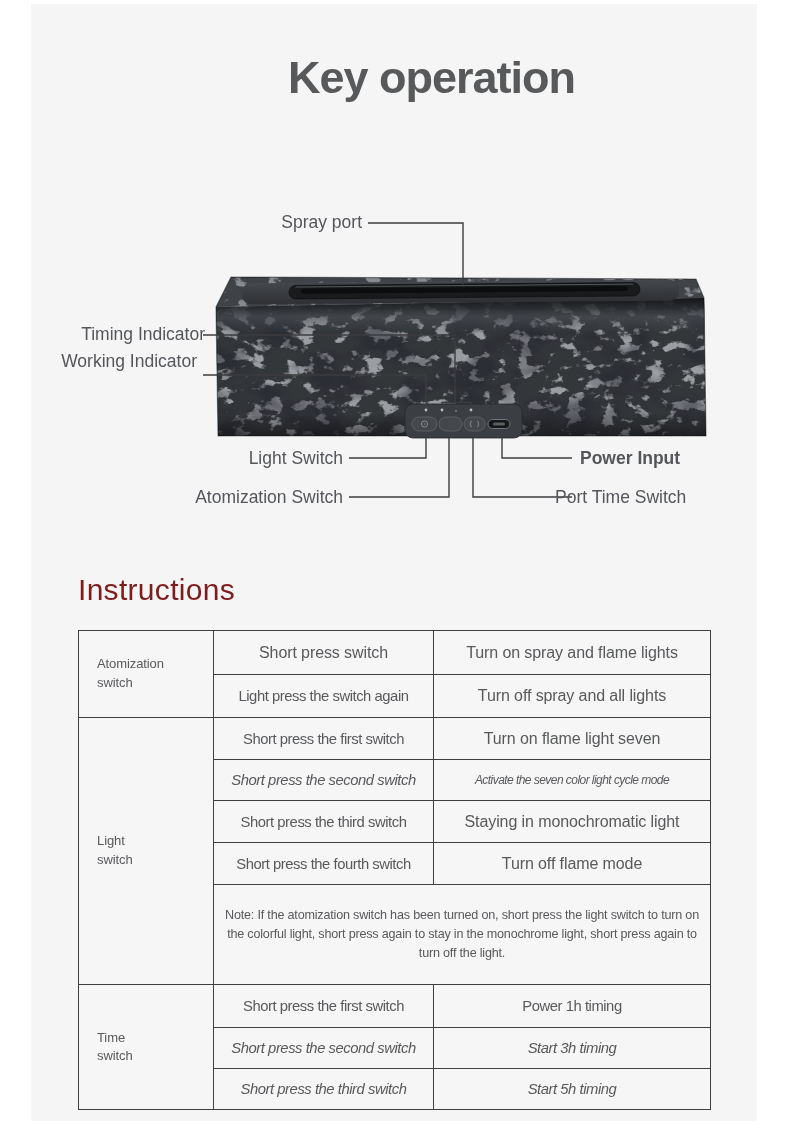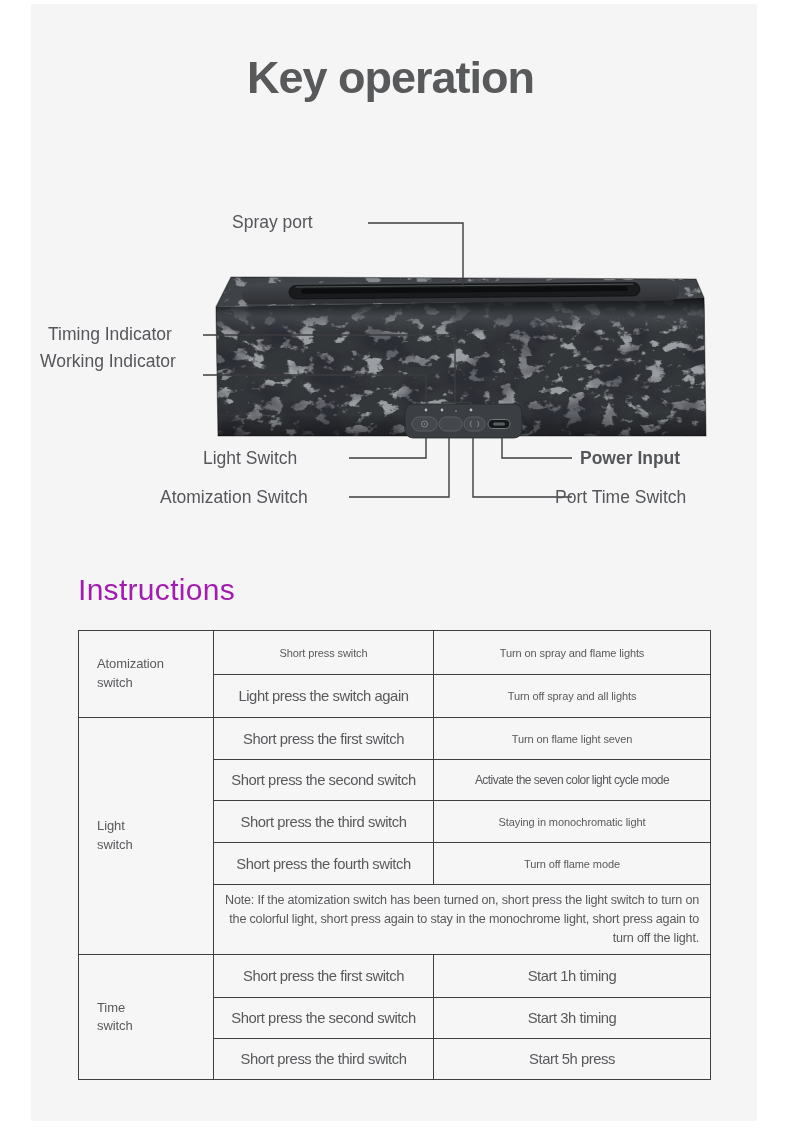--- a/index.html
+++ b/index.html
@@ -4,48 +4,48 @@
 <style>
   html,body{margin:0;padding:0;}
   body{
     width:790px;height:1136px;position:relative;background:#ffffff;
     font-family:"Liberation Sans","DejaVu Sans",sans-serif;
     -webkit-font-smoothing:antialiased;overflow:hidden;
   }
   .panel{position:absolute;left:31px;top:4px;width:726px;height:1117px;background:#f5f5f6;}
   .abs{position:absolute;}
   .page-title{
-    font-size:45px;font-weight:700;color:#58595b;letter-spacing:-1px;white-space:nowrap;
+    font-size:45px;font-weight:700;color:#58595b;letter-spacing:-1px;white-space:nowrap;margin-left:41px;
   }
   .callout{
     font-size:17.5px;color:#54565a;white-space:nowrap;line-height:19px;
   }
-  .callout.right-align{text-align:left;}
+  .callout.right-align{text-align:right;}
   .section-heading{
-    font-size:30px;font-weight:400;color:#a21caf;letter-spacing:0.3px;white-space:nowrap;
+    font-size:30px;font-weight:400;color:#7f1d1d;letter-spacing:0.3px;white-space:nowrap;
   }
   svg.diagram{position:absolute;left:0;top:0;}
   table.itable{
     position:absolute;left:78px;top:630px;width:632px;
     border-collapse:collapse;table-layout:fixed;
   }
   .itable td{
     border:1px solid #3e3f41;color:#58595b;text-align:center;vertical-align:middle;
-    padding:0 4px;font-size:11px;letter-spacing:-0.1px;background:#f6f6f7;
+    padding:0 4px;font-size:16px;letter-spacing:-0.1px;background:#f6f6f7;
   }
   td.sec{
     text-align:left;padding-left:18px;font-size:13px;white-space:pre-line;line-height:1.45;
   }
   td.tight{font-size:14.8px;letter-spacing:-0.45px;}
   td.xtight{font-size:12px;letter-spacing:-0.55px;}
   td.note-cell{
-    font-size:12.6px;text-align:right;padding:6px 11px;line-height:1.52;letter-spacing:-0.2px;
+    font-size:12.6px;text-align:center;padding:21px 11px;line-height:1.52;letter-spacing:-0.2px;
   }
   tr.r44{height:44px;} tr.r43{height:43px;} tr.r42{height:42px;}
-  tr.r41{height:41px;} tr.r62{height:62px;}
+  tr.r41{height:41px;font-style:italic;} tr.r62{height:62px;}
 </style>
 </head>
 <body>
 
 <div class="panel"></div>
 
 <div class="abs page-title" style="left:247px;top:52px;">Key operation</div>
 
 <svg class="diagram" width="790" height="560" viewBox="0 0 790 560">
   <defs>
@@ -179,24 +179,24 @@
       <td>Turn off flame mode</td>
     </tr>
     <tr class="r62">
       <td class="note-cell" colspan="2">Note: If the atomization switch has been turned on, short press the light switch to turn on the colorful light, short press again to stay in the monochrome light, short press again to turn off the light.</td>
     </tr>
 
     <tr class="r43">
       <td class="sec" rowspan="3">Time
 switch</td>
       <td class="tight">Short press the first switch</td>
-      <td class="tight">Start 1h timing</td>
+      <td class="tight">Power 1h timing</td>
     </tr>
     <tr class="r41">
       <td class="tight">Short press the second switch</td>
       <td class="tight">Start 3h timing</td>
     </tr>
     <tr class="r41">
       <td class="tight">Short press the third switch</td>
-      <td class="tight">Start 5h press</td>
+      <td class="tight">Start 5h timing</td>
     </tr>
   </tbody>
 </table>
 
 </body></html>

